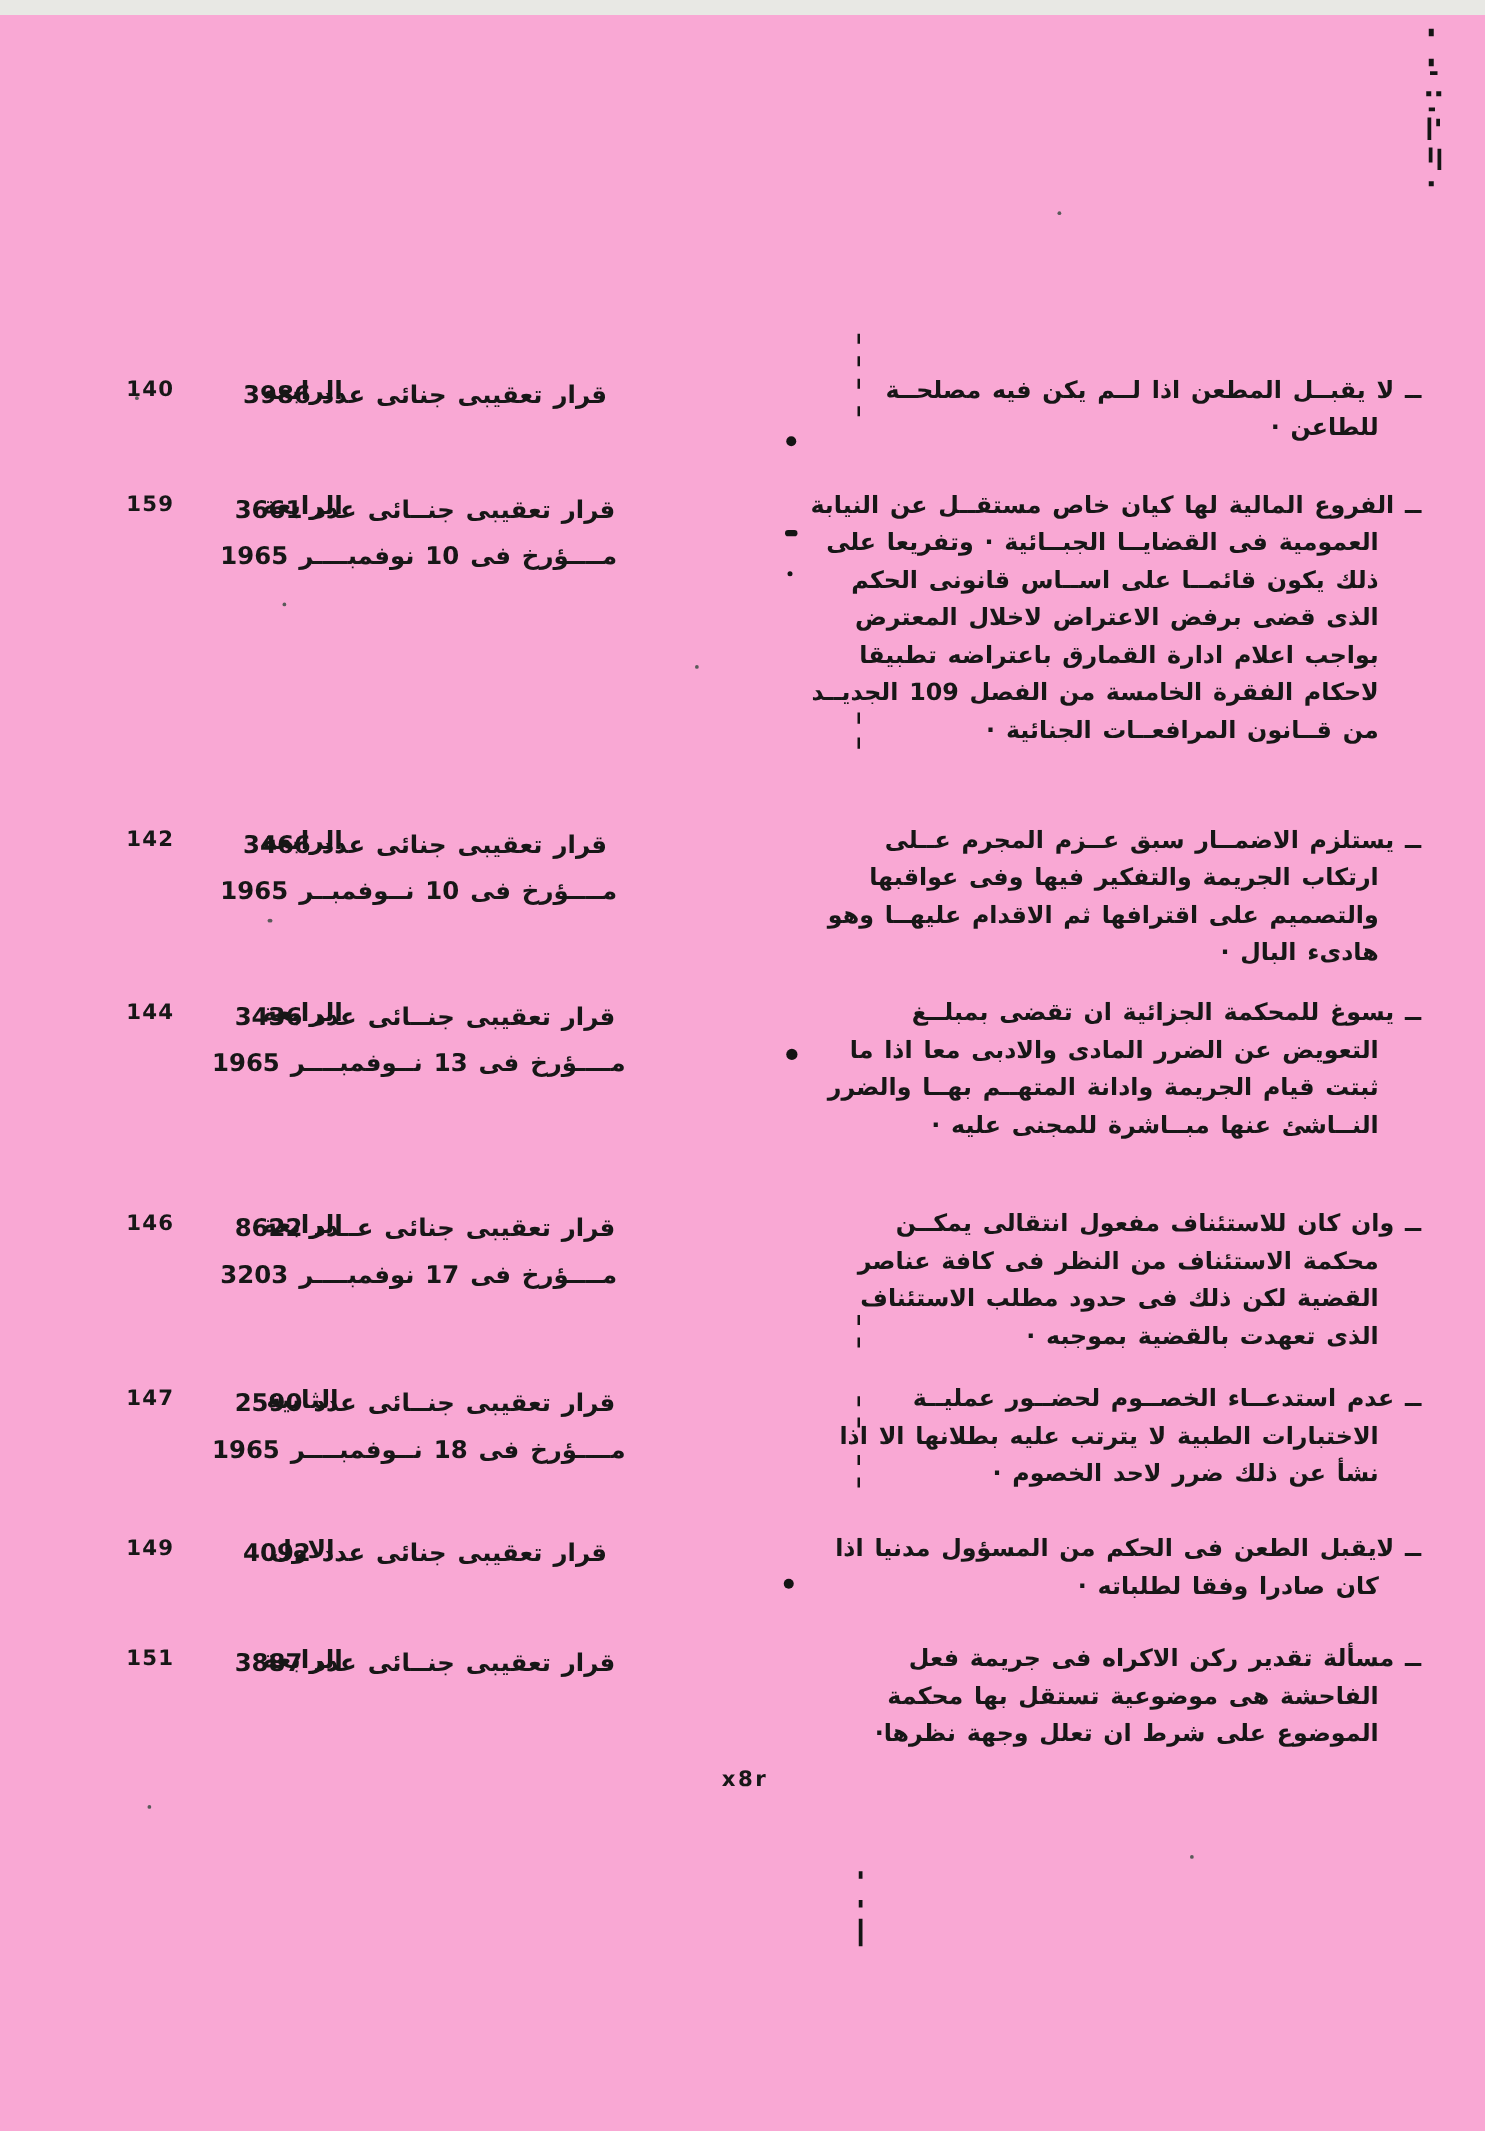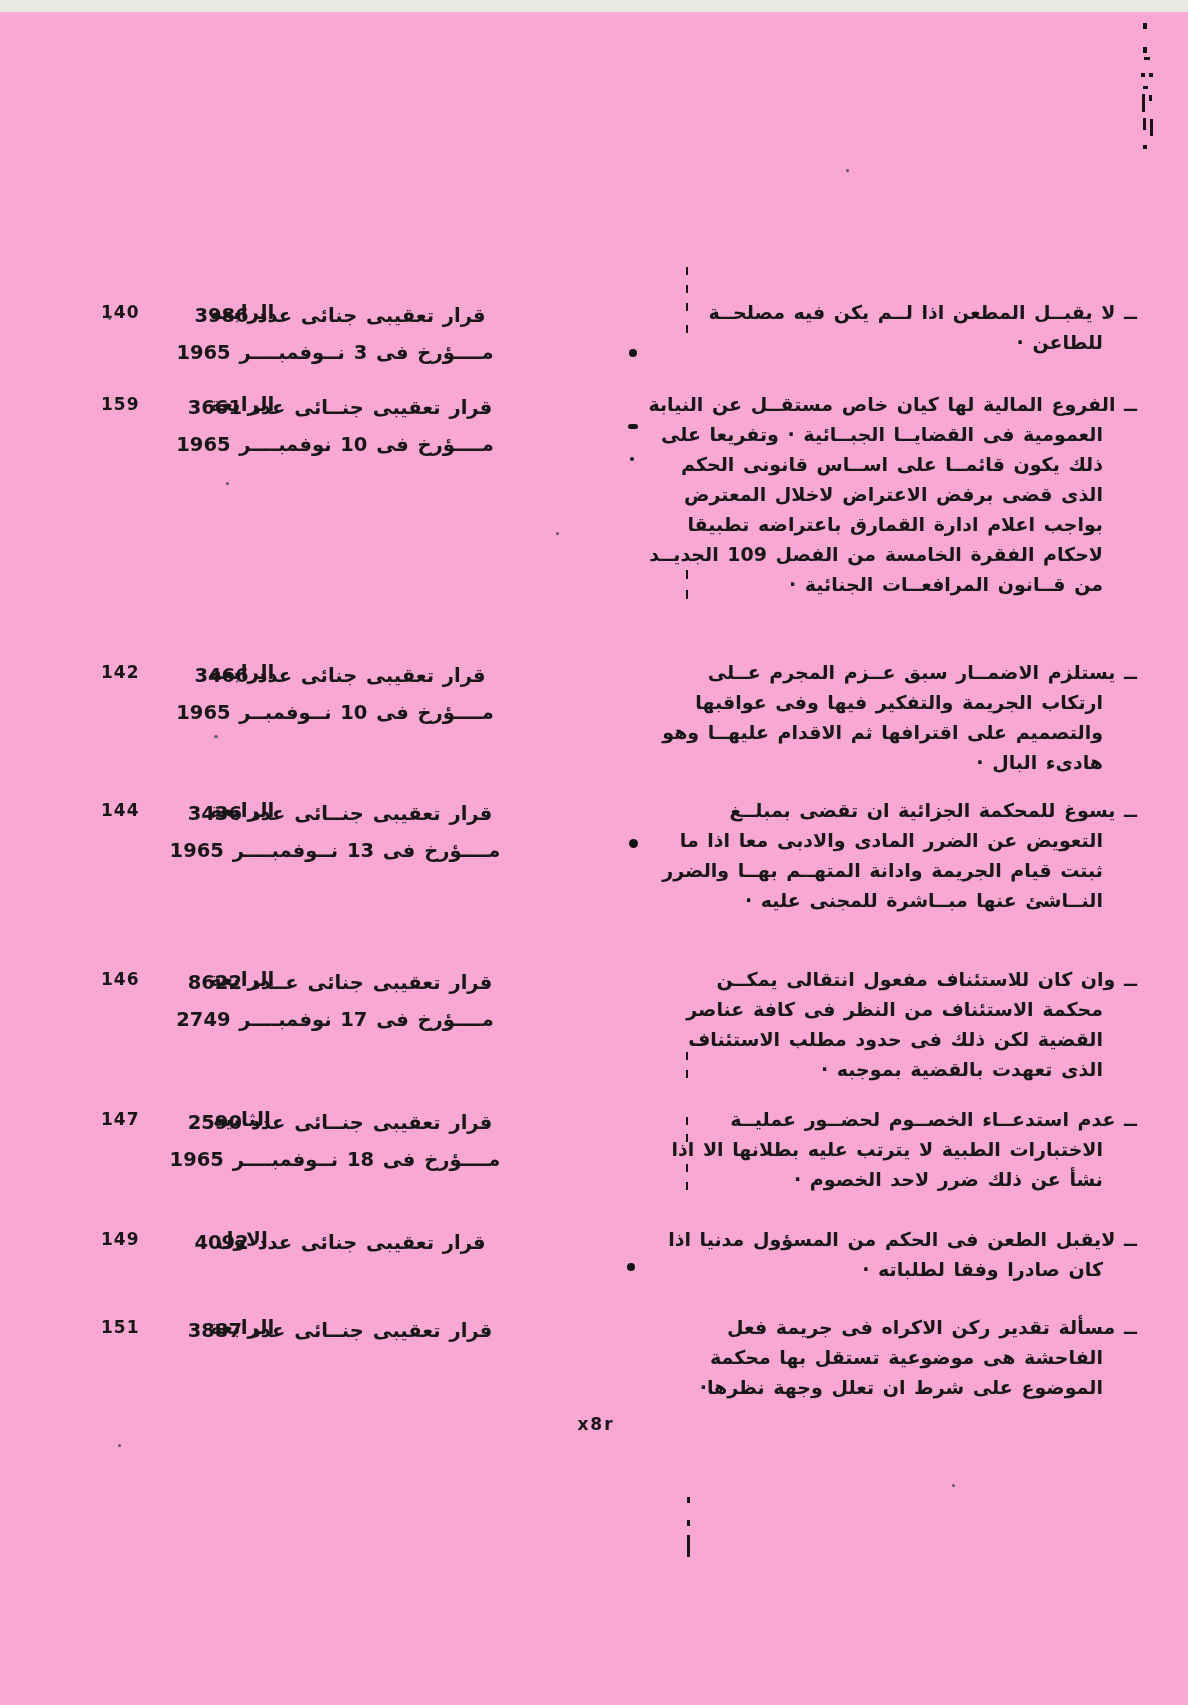--- a/index.html
+++ b/index.html
@@ -53,21 +53,20 @@
 </head>
 <body>
 
 <div class="page">
 
   <div class="row" style="top:285px">
     <div class="page-num">140</div>
     <div class="chamber">الرابعة</div>
     <div class="decision">
       <div class="d1">قرار تعقيبى جنائى عدد 3986</div>
-      <div class="d2">مــــؤرخ فى 3 نــوفمبــــر 1965</div>
     </div>
     <div class="summary">ــ لا يقبــل المطعن اذا لــم يكن فيه مصلحــة للطاعن ·</div>
   </div>
 
   <div class="row" style="top:377px">
     <div class="page-num">159</div>
     <div class="chamber">الرابعة</div>
     <div class="decision">
       <div class="d1">قرار تعقيبى جنــائى عدد 3661</div>
       <div class="d2">مــــؤرخ فى 10 نوفمبــــر 1965</div>
@@ -93,21 +92,21 @@
       <div class="d2">مــــؤرخ فى 13 نــوفمبــــر 1965</div>
     </div>
     <div class="summary">ــ يسوغ للمحكمة الجزائية ان تقضى بمبلــغ التعويض عن الضرر المادى والادبى معا اذا ما ثبتت قيام الجريمة وادانة المتهــم بهــا والضرر النــاشئ عنها مبــاشرة للمجنى عليه ·</div>
   </div>
 
   <div class="row" style="top:952px">
     <div class="page-num">146</div>
     <div class="chamber">الرابعة</div>
     <div class="decision">
       <div class="d1">قرار تعقيبى جنائى عــدد 8622</div>
-      <div class="d2">مــــؤرخ فى 17 نوفمبــــر 2749</div>
+      <div class="d2">مــــؤرخ فى 17 نوفمبــــر 3203</div>
     </div>
     <div class="summary">ــ وان كان للاستئناف مفعول انتقالى يمكــن محكمة الاستئناف من النظر فى كافة عناصر القضية لكن ذلك فى حدود مطلب الاستئناف الذى تعهدت بالقضية بموجبه ·</div>
   </div>
 
   <div class="row" style="top:1092px">
     <div class="page-num">147</div>
     <div class="chamber">الثانية</div>
     <div class="decision">
       <div class="d1">قرار تعقيبى جنــائى عدد 2590</div>
       <div class="d2">مــــؤرخ فى 18 نــوفمبــــر 1965</div>

